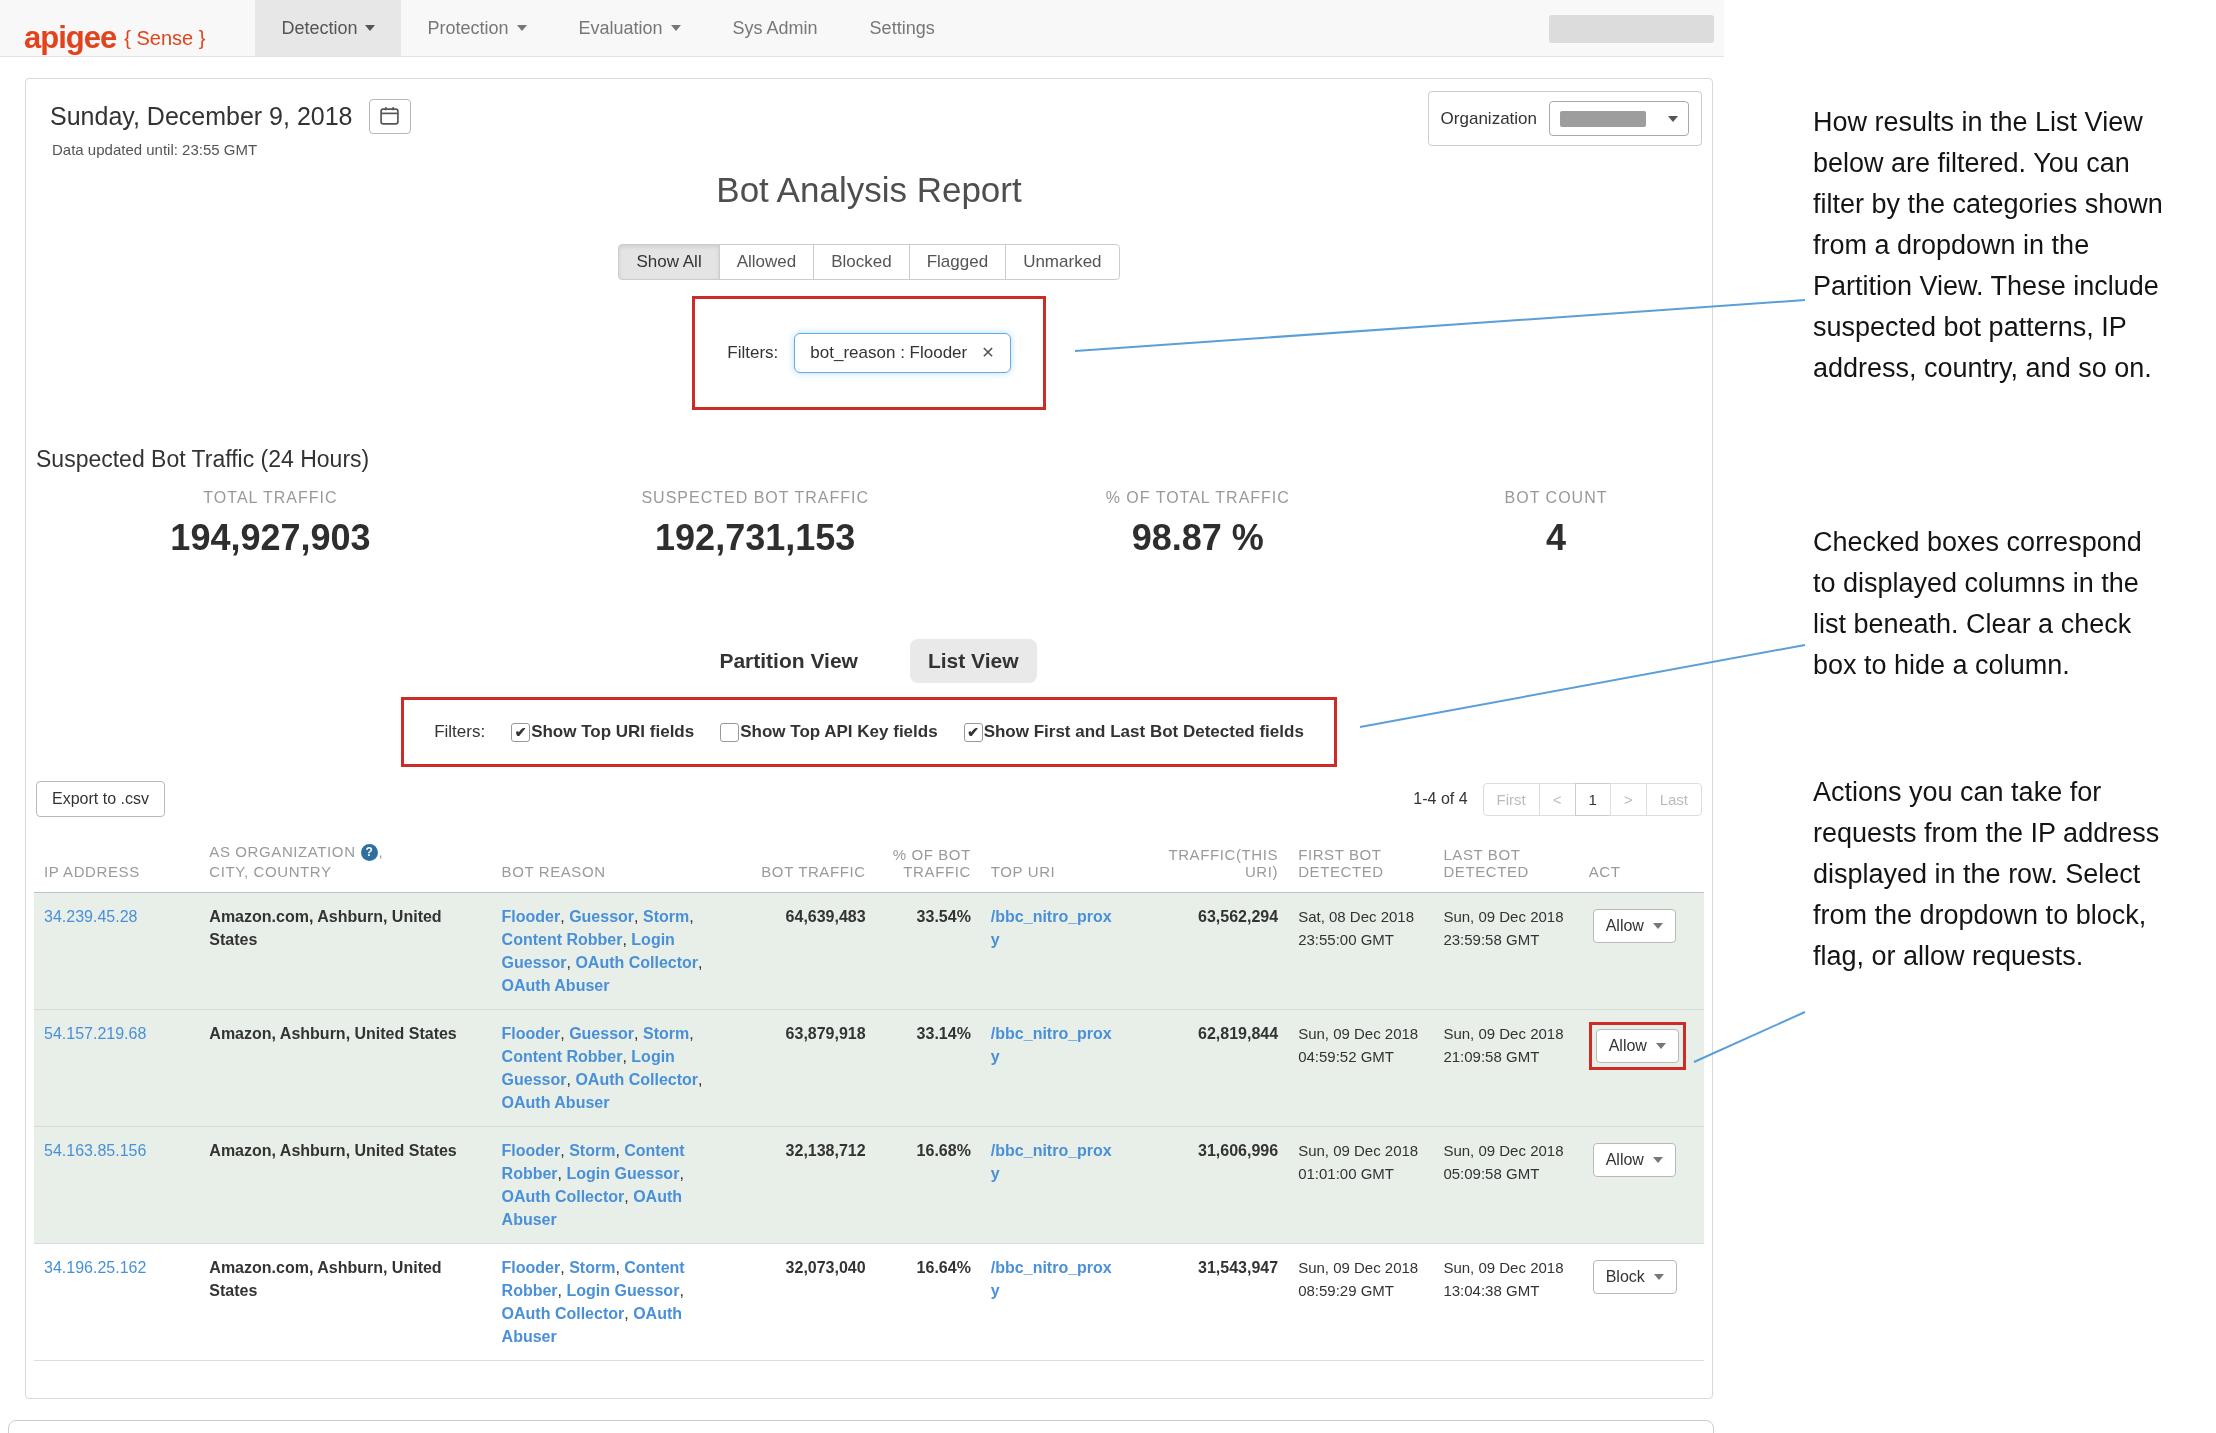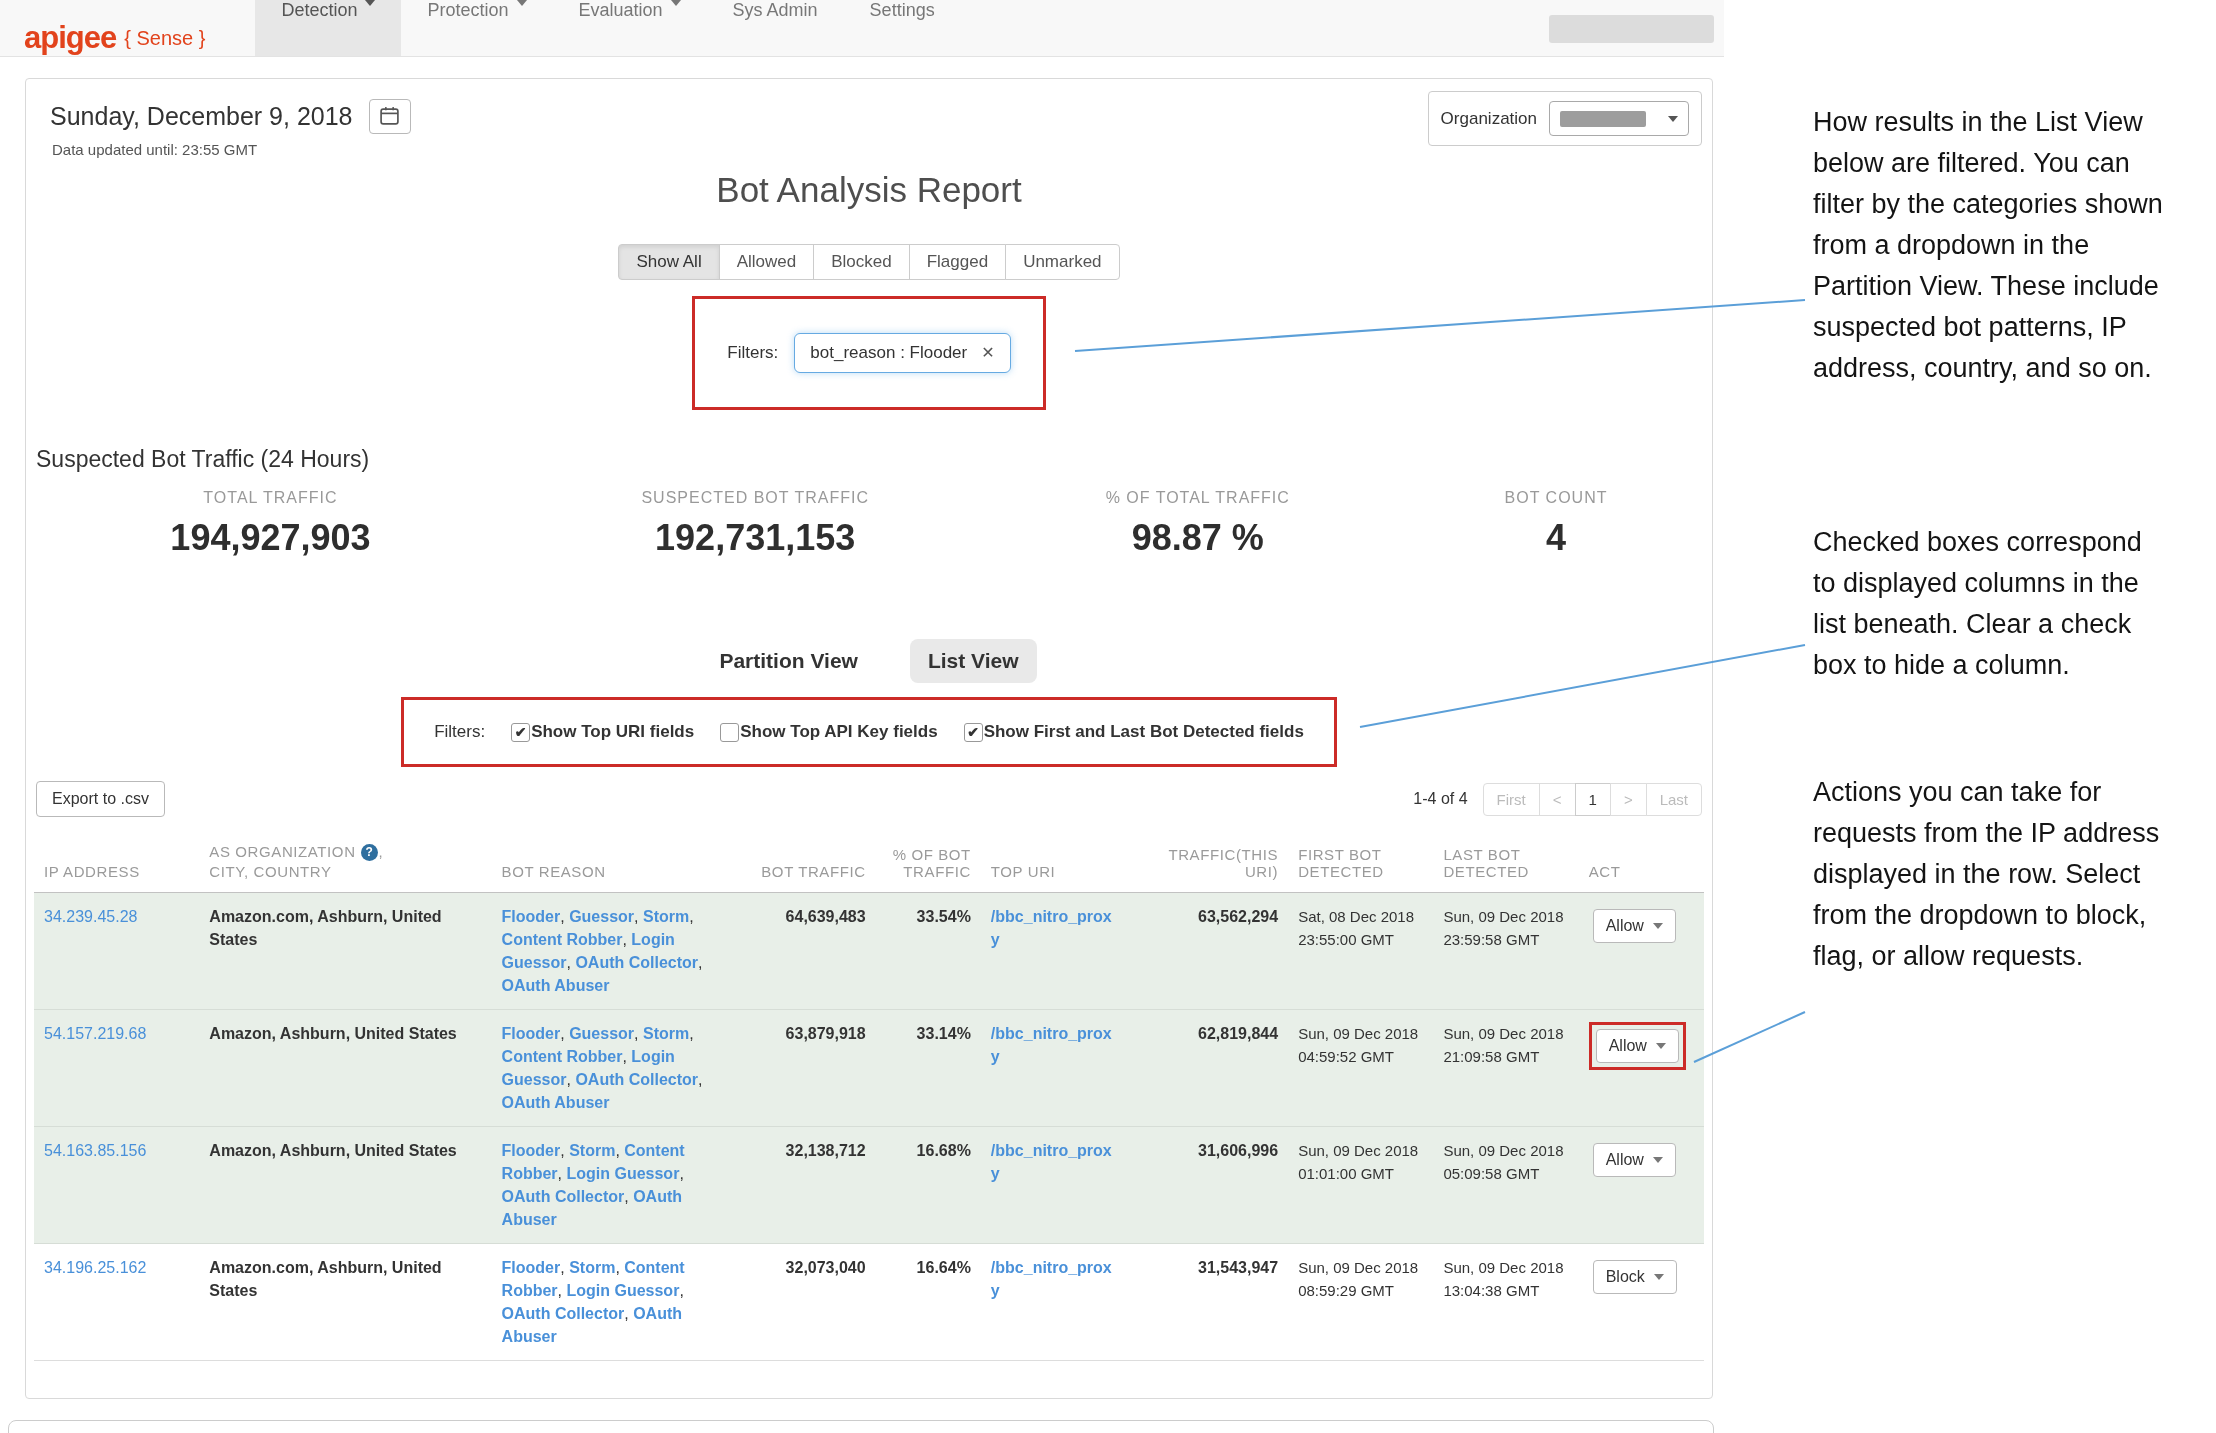--- a/index.html
+++ b/index.html
@@ -9,21 +9,21 @@
     background:#fff; font-family:"Liberation Sans", sans-serif; color:#333;
   }
 
   
   .navbar { position:absolute; left:0; top:0; width:1724px; height:57px;
     background:#f8f8f8; border-bottom:1px solid #e3e3e3; display:flex; align-items:stretch; }
   .logo-wrap { display:flex; align-items:center; padding:0 14px 0 24px;margin-top:20px; }
   .logo { font-size:31px; font-weight:bold; color:#e2431c; letter-spacing:-1px; }
   .logo-sub { font-size:20px; color:#e2431c; margin-left:8px; }
   .nav-items { display:flex; margin-left:36px; }
-  .nav-item { display:flex; gap:8px; padding:0 26px; font-size:18px; color:#777; cursor:pointer; }
+  .nav-item { display:flex; align-items:center; gap:8px; padding:0 26px; font-size:18px; color:#777; cursor:pointer; }
   .nav-item.active { background:#e7e7e7; color:#555; }
   .caret { width:0; height:0; border-left:5px solid transparent; border-right:5px solid transparent;
     border-top:6px solid currentColor; display:inline-block; }
   .nav-redacted { position:absolute; right:10px; top:15px; width:165px; height:28px; background:#dcdcdc; border-radius:3px; }
 
   
   .panel { position:absolute; left:25px; top:78px; width:1688px; height:1321px;
     border:1px solid #d9d9d9; border-radius:4px; background:#fff; }
   .panel-header { position:relative; padding:20px 24px 0 24px; }
   .date-row { display:flex; align-items:center; gap:16px; }

